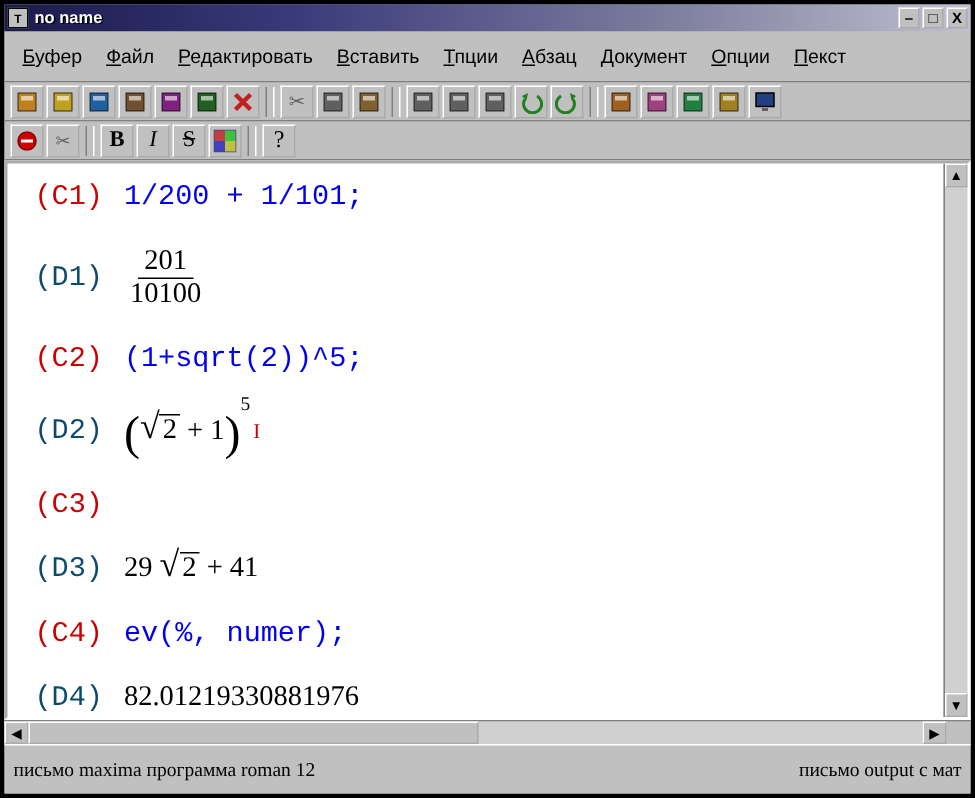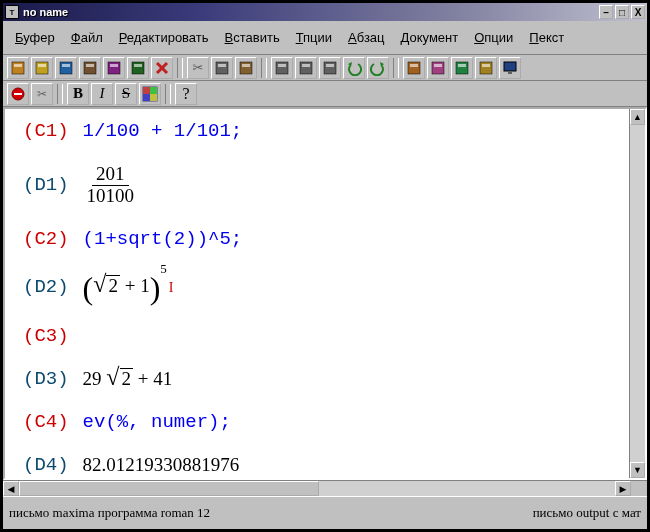--- a/index.html
+++ b/index.html
@@ -331,21 +331,21 @@
         </svg>
     </div>
     <div class="sep"></div>
     <div class="tbtn" style="font-family:serif;font-size:16px;color:#000;">?</div>
   </div>
 
   <div class="content-area">
     <div class="doc" id="doc">
         <div class="line">
           <span class="lab c">(C1)</span>
-          <span class="inp">1/100 + 1/101;</span>
+          <span class="inp">1/200 + 1/101;</span>
         </div>
         <div class="line">
           <span class="lab d">(D1)</span>
           <span class="outp"><span class="frac">
               <span class="num">201</span>
               <span class="den">10100</span>
             </span></span>
         </div>
         <div class="line">
           <span class="lab c">(C2)</span>

